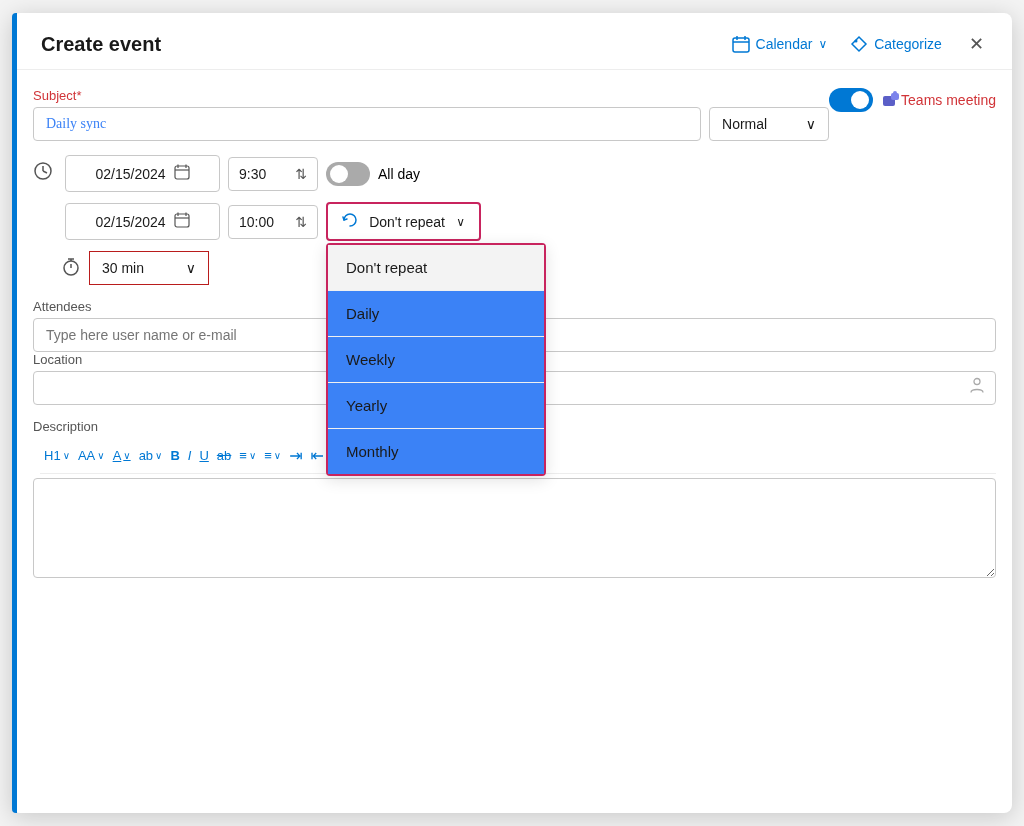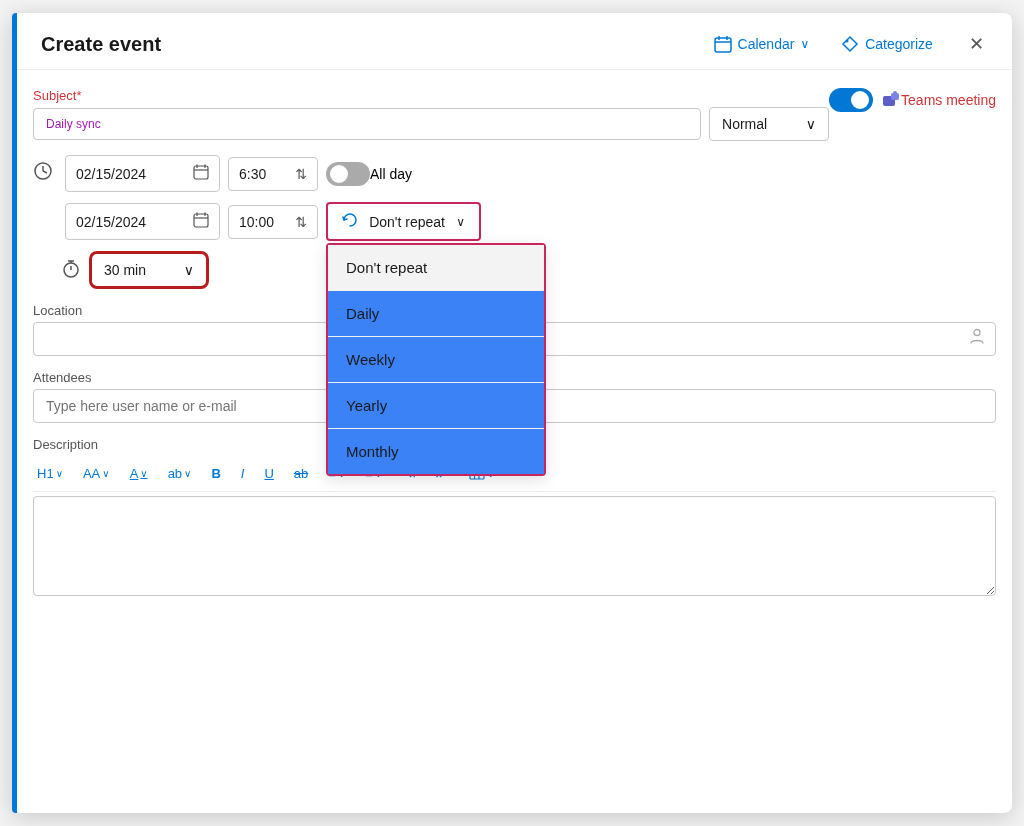--- a/index.html
+++ b/index.html
@@ -30,21 +30,21 @@
       border-bottom: 1px solid #ededed;
     }
     .modal-title {
       font-size: 20px;
       font-weight: 600;
       color: #1a1a1a;
     }
     .header-right {
       display: flex;
       align-items: center;
-      gap: 32px;
+      gap: 23px;
     }
     .calendar-btn {
       display: flex;
       align-items: center;
       gap: 6px;
       color: #0078d4;
       font-size: 14px;
       cursor: pointer;
       background: none;
       border: none;
@@ -85,24 +85,24 @@
       display: flex;
       gap: 8px;
       margin-bottom: 14px;
       align-items: center;
     }
     .subject-input {
       flex: 1;
       border: 1px solid #c8c8c8;
       border-radius: 4px;
       padding: 8px 12px;
-      font-size: 12px;
-      font-family: Liberation Sans, sans-serif;
+      font-size: 14px;
+      font-family: Liberation Serif, serif;
       outline: none;
-      color: #a21caf;
+      color: #3b82f6;
     }
     .normal-select {
       border: 1px solid #c8c8c8;
       border-radius: 4px;
       padding: 8px 12px;
       font-size: 14px;
       font-family: inherit;
       display: flex;
       align-items: center;
       gap: 24px;
@@ -158,40 +158,41 @@
       border: 1px solid #c8c8c8;
       border-radius: 4px;
       padding: 8px 10px;
       font-size: 14px;
       font-family: inherit;
       display: flex;
       align-items: center;
       gap: 8px;
       cursor: pointer;
       min-width: 155px;
-      justify-content: space-between;
+      justify-content: center;
       color: #1a1a1a;
     }
     .time-input {
       border: 1px solid #c8c8c8;
       border-radius: 4px;
       padding: 8px 10px;
       font-size: 14px;
       font-family: inherit;
       display: flex;
       align-items: center;
       gap: 8px;
       cursor: pointer;
       min-width: 90px;
       justify-content: space-between;
       color: #1a1a1a;
     }
     .allday-toggle {
       display: flex;
       align-items: center;
+      gap: 8px;
     }
     .toggle-off {
       width: 44px;
       height: 24px;
       background: #aaa;
       border-radius: 12px;
       position: relative;
       display: inline-block;
       cursor: pointer;
     }
@@ -216,22 +217,22 @@
       gap: 8px;
       cursor: pointer;
       color: #1a1a1a;
       background: #fff;
       min-width: 155px;
       justify-content: space-between;
       position: relative;
       border: 2px solid #c8245e;
     }
     .duration-select {
-      border: 3px solid #b91c1c;
-      border-radius: 8px;
+      border: 1px solid #b91c1c;
+      border-radius: 0;
       padding: 8px 12px;
       font-size: 14px;
       font-family: inherit;
       display: flex;
       align-items: center;
       gap: 8px;
       cursor: pointer;
       color: #1a1a1a;
       min-width: 120px;
       justify-content: space-between;
@@ -273,25 +274,26 @@
       position: absolute;
       right: 10px;
       top: 50%;
       transform: translateY(-50%);
       color: #aaa;
       font-size: 18px;
     }
     .description-toolbar {
       display: flex;
       align-items: center;
-      gap: 12px;
+      gap: 0;
       padding: 6px 0;
       border-bottom: 1px solid #ededed;
       margin-bottom: 4px;
       flex-wrap: wrap;
+      margin-left: 7px;
     }
     .toolbar-btn {
       background: none;
       border: none;
       cursor: pointer;
       color: #0078d4;
       font-size: 13px;
       font-family: inherit;
       padding: 2px 4px;
       display: flex;
@@ -424,21 +426,21 @@
           <span>
             <svg width="16" height="16" viewBox="0 0 16 16" fill="none">
               <rect x="1" y="2" width="14" height="13" rx="2" stroke="#555" stroke-width="1.2" fill="none"></rect>
               <line x1="1" y1="6" x2="15" y2="6" stroke="#555" stroke-width="1.2"></line>
               <line x1="4" y1="0.5" x2="4" y2="4" stroke="#555" stroke-width="1.2"></line>
               <line x1="12" y1="0.5" x2="12" y2="4" stroke="#555" stroke-width="1.2"></line>
             </svg>
           </span>
         </div>
         <div class="time-input">
-          <span>6:30</span>
+          <span>9:30</span>
           <span style="color:#555; font-size:14px;">⇅</span>
         </div>
         <div class="allday-toggle">
           <span class="toggle-off"></span>
           <span>All day</span>
         </div>
       </div>
 
       <div class="datetime-row">
         <span style="width:20px; margin-right:4px;"></span>
@@ -499,39 +501,39 @@
             <line x1="10" y1="2" x2="10" y2="4" stroke="#555" stroke-width="1.5"></line>
           </svg>
         </span>
         <div class="duration-select">
           <span>30 min</span>
           <span>∨</span>
         </div>
       </div>
 
       <div>
+        <div class="attendees-label">Attendees</div>
+        <input class="attendees-input" type="text" placeholder="Type here user name or e-mail" style="">
+      </div>
+
+      <div>
         <div class="location-label">Location</div>
         <div class="location-row">
           <div class="location-input-wrap">
             <input class="location-input" type="text" style="padding-right: 36px;">
             <span class="location-icon-right">
               <svg width="18" height="18" viewBox="0 0 18 18" fill="none">
                 <circle cx="9" cy="5" r="3" stroke="#aaa" stroke-width="1.3" fill="none"></circle>
                 <path d="M3 16 C3 12 15 12 15 16" stroke="#aaa" stroke-width="1.3" fill="none"></path>
               </svg>
             </span>
           </div>
         </div>
       </div>
 
-      <div>
-        <div class="attendees-label">Attendees</div>
-        <input class="attendees-input" type="text" placeholder="Type here user name or e-mail" style="">
-      </div>
-
       <div style="margin-top:14px;">
         <div class="description-label">Description</div>
         <div class="description-toolbar">
           <button class="toolbar-btn">
             <span>H1</span>
             <span style="font-size:10px;">∨</span>
           </button>
           <button class="toolbar-btn">
             <span>AA</span>
             <span style="font-size:10px;">∨</span>

